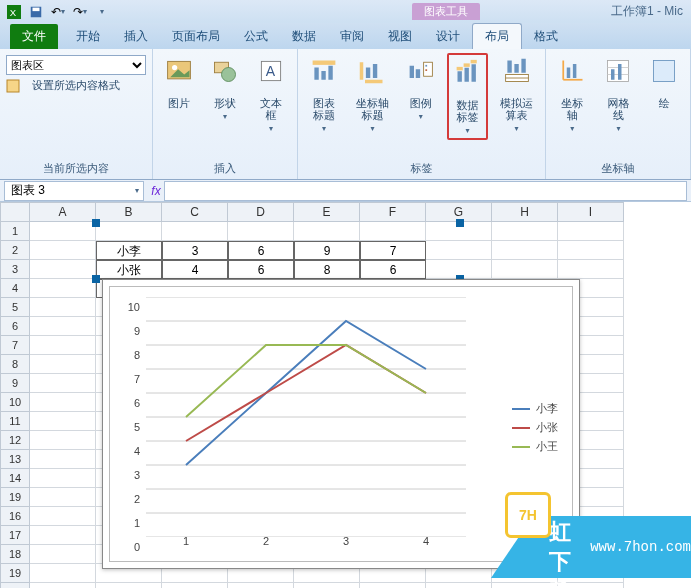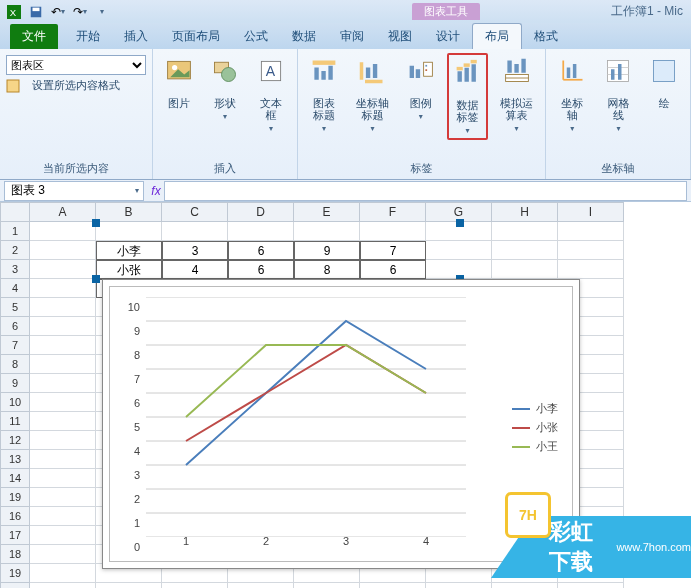--- a/index.html
+++ b/index.html
@@ -55,21 +55,21 @@
 .grid line { stroke:#ccc; stroke-width:1;}
 .legend { position:absolute; right:14px; top:110px; font-size:11px; color:#444;}
 .legend .li{ display:flex; align-items:center; margin:4px 0; gap:6px;}
 .legend .sw{ width:18px; height:2px;}
 
 .watermark { position:absolute; right:0; bottom:10px; width:180px; height:90px;}
 .wm-tri { width:0; height:0; border-bottom:62px solid #36b4e6; border-left:42px solid transparent; position:absolute; left:-20px; bottom:0;}
 .wm-rect { position:absolute; left:20px; bottom:0; right:0; height:62px; background:#36b4e6; display:flex; align-items:center; justify-content:center; color:#fff;}
 .wm-logo { position:absolute; left:-6px; bottom:40px; width:46px; height:46px; background:#fff; border:3px solid #f4c430; border-radius:6px; display:flex; align-items:center; justify-content:center; font-weight:bold; font-size:14px; color:#f4c430;}
 .wm-big { font-size:22px; font-weight:bold; margin-left:18px;}
-.wm-url { font-size:11px; margin-left:18px;}
+.wm-url { font-size:14px; margin-left:18px;font-family:Liberation Mono, monospace;}
 
 .icon-svg { width:28px; height:28px;}
 .small-icon{ width:14px; height:14px;}
 </style>
 </head>
 <body>
 
 <div class="titlebar">
   <div class="qat">
     <span class="qat-item">

